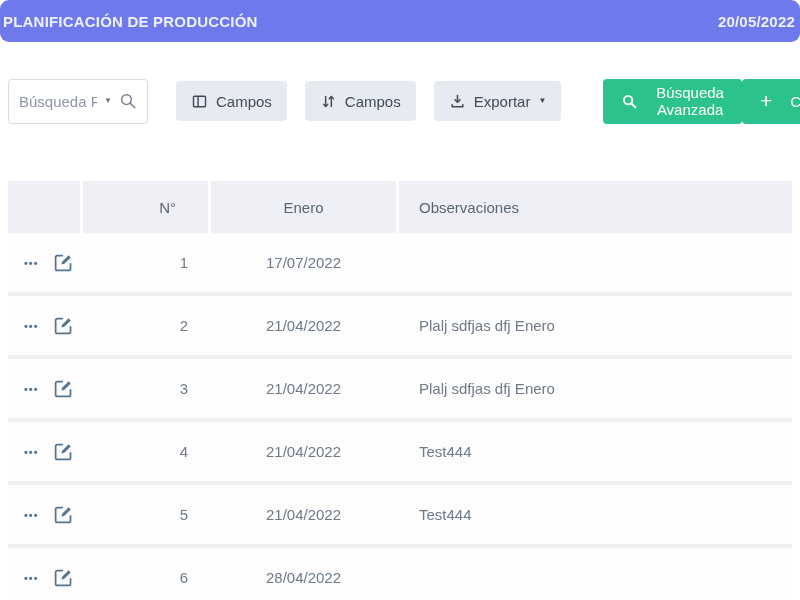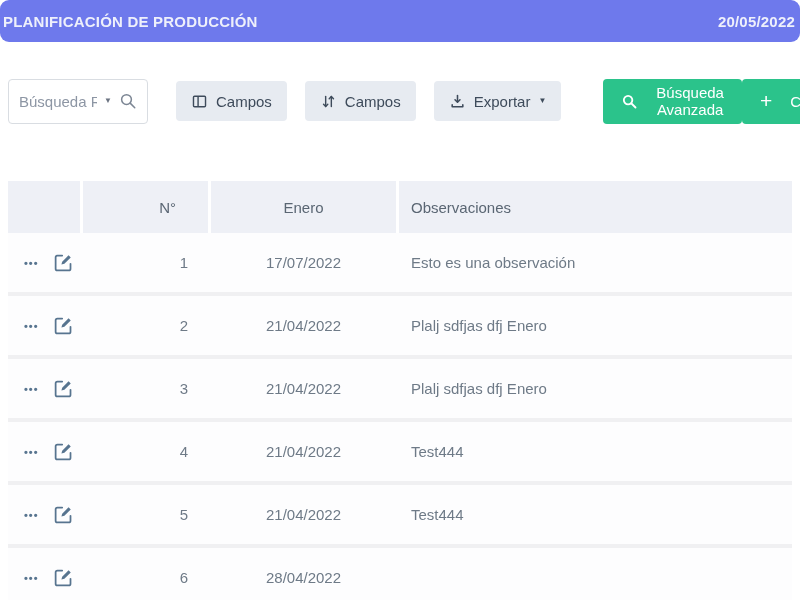--- a/index.html
+++ b/index.html
@@ -65,21 +65,21 @@
   }
   .trow{height:63px;border-bottom:4px solid var(--row-separator);
     background:#fdfdfe;}
   .trow .cell{
     height:59px;display:flex;align-items:center;color:var(--row-text);font-size:15px;
   }
   .cell.c-actions{padding-left:14px;gap:12px;}
   .cell.c-n{justify-content:flex-end;padding-right:20px;}
   .thead .cell.c-n{padding-right:32px;}
   .cell.c-fecha{justify-content:center;}
-  .cell.c-obs{padding-left:12px;}
+  .cell.c-obs{padding-left:20px;}
 
   .ellipsis-btn{
     background:none;border:none;cursor:pointer;color:var(--icon-slate);
     font-size:11px;font-weight:700;letter-spacing:1px;padding:2px;
   }
   .edit-btn{background:none;border:none;cursor:pointer;padding:0;display:flex;}
   svg{display:block;}
 </style>
 </head>
 <body>
@@ -175,21 +175,20 @@
         <span>
           <svg width="21" height="21" viewBox="0 0 24 24" fill="none" stroke="#57748f" stroke-width="2" stroke-linecap="round" stroke-linejoin="round">
             <path d="M20 13.5V19a2 2 0 0 1-2 2H5a2 2 0 0 1-2-2V6a2 2 0 0 1 2-2h5.5"></path>
             <path d="M17.8 3.7l2.5 2.5L13 13.5l-3.4.9.9-3.4z" fill="#57748f" stroke="none"></path>
           </svg>
         </span>
       </button>
     </div>
     <div class="cell c-n">1</div>
     <div class="cell c-fecha">17/07/2022</div>
-    <div class="cell c-obs">Esto es una observación</div>
   </div>
 
   <div class="tgrid trow">
     <div class="cell c-actions">
       <button class="ellipsis-btn">•••</button>
       <button class="edit-btn">
         <span>
           <svg width="21" height="21" viewBox="0 0 24 24" fill="none" stroke="#57748f" stroke-width="2" stroke-linecap="round" stroke-linejoin="round">
             <path d="M20 13.5V19a2 2 0 0 1-2 2H5a2 2 0 0 1-2-2V6a2 2 0 0 1 2-2h5.5"></path>
             <path d="M17.8 3.7l2.5 2.5L13 13.5l-3.4.9.9-3.4z" fill="#57748f" stroke="none"></path>

